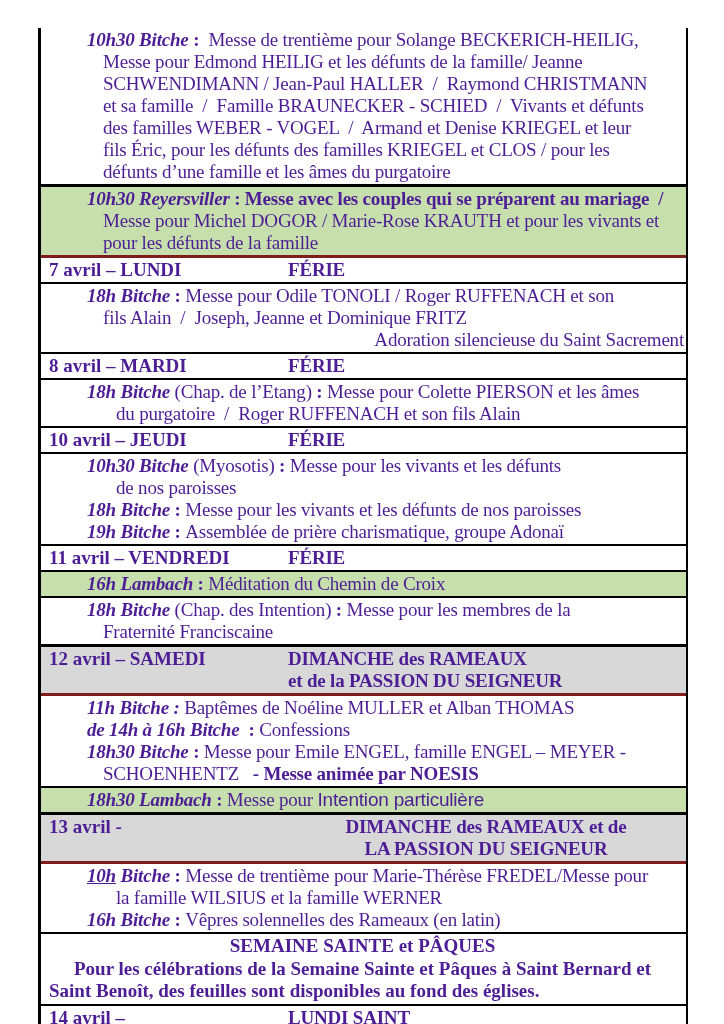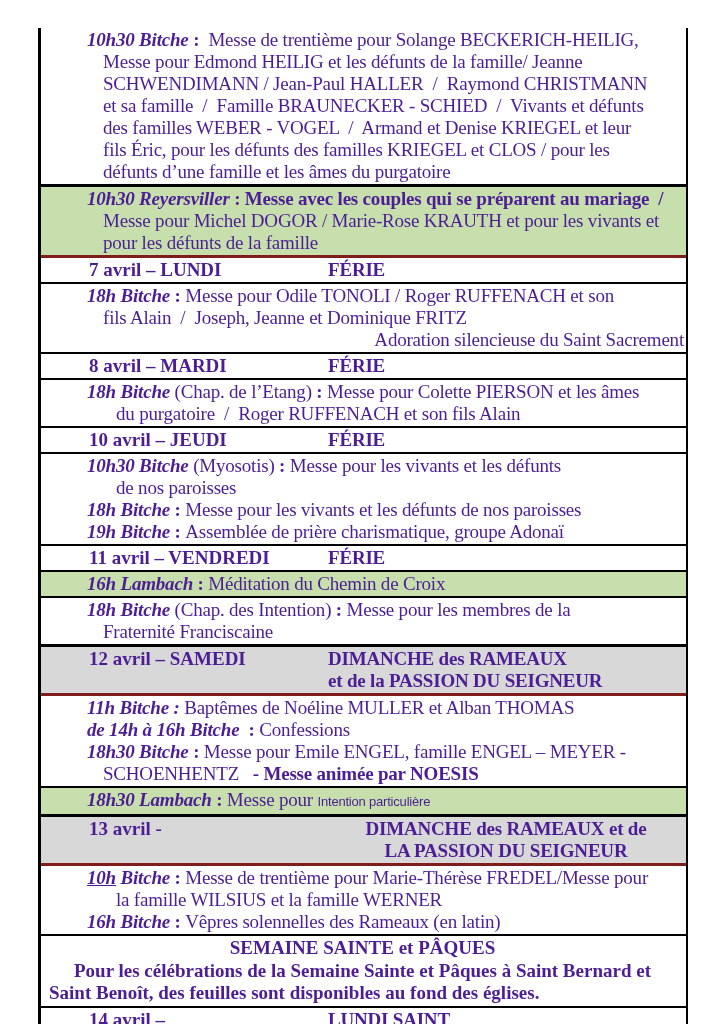--- a/index.html
+++ b/index.html
@@ -35,28 +35,27 @@
     line-height:22px;
     letter-spacing:-0.2px;
   }
   .ind1{padding-left:46px;}
   .ind2{padding-left:62px;}
   .ind3{padding-left:75px;}
   .ctr{text-align:right;padding-left:0;}
   .bi{font-weight:bold;font-style:italic;}
   .b{font-weight:bold;}
   .biu{font-weight:bold;font-style:italic;text-decoration:underline;}
-  .sans{font-family:"Liberation Sans", sans-serif;font-size:13px;}
+  .sans{font-family:"Liberation Sans", sans-serif;font-size:19px;}
   .hrow{
     display:flex;
     align-items:flex-start;
     font-weight:bold;
     font-size:19px;
     line-height:22px;
-    margin-left:40px;
   }
   .hdate{
     width:247px;
     flex:0 0 247px;
     padding-left:8px;
     box-sizing:border-box;
     white-space:pre;
   }
   .htitles{flex:1;}
   .htitles.t-center{text-align:center;}

